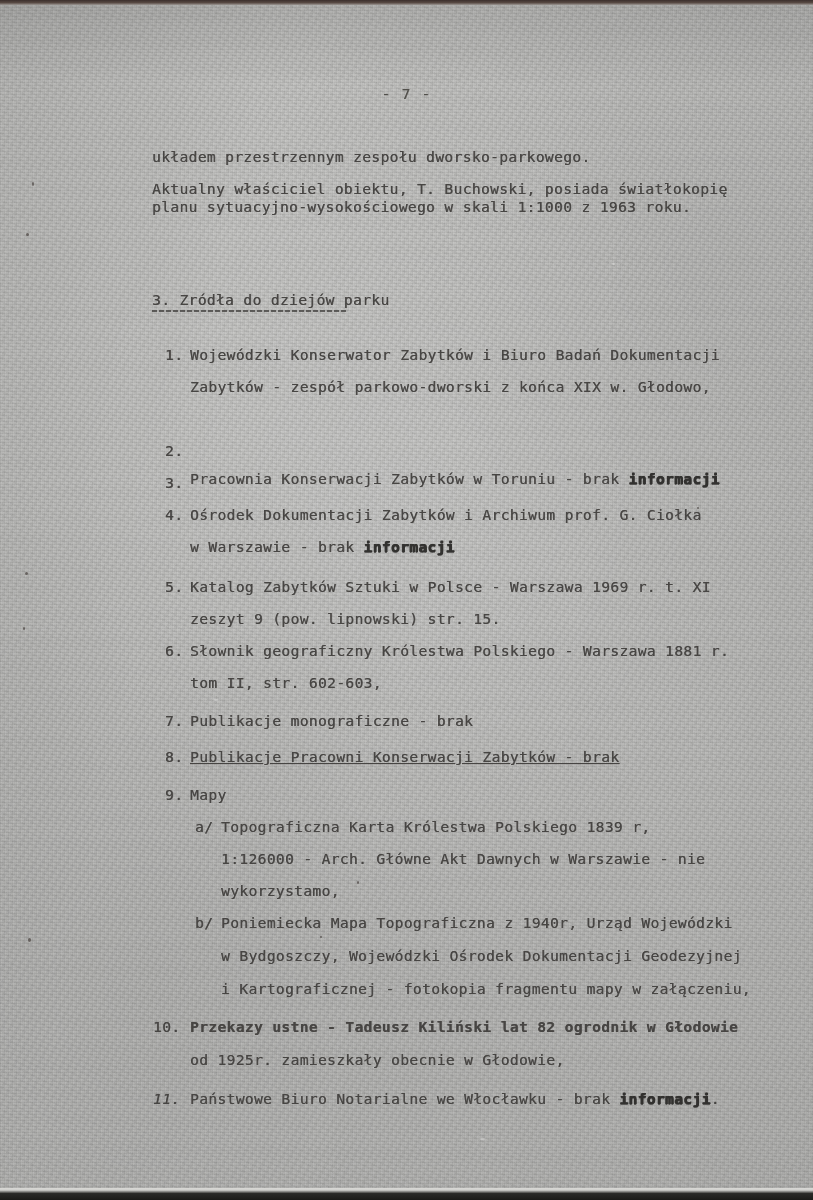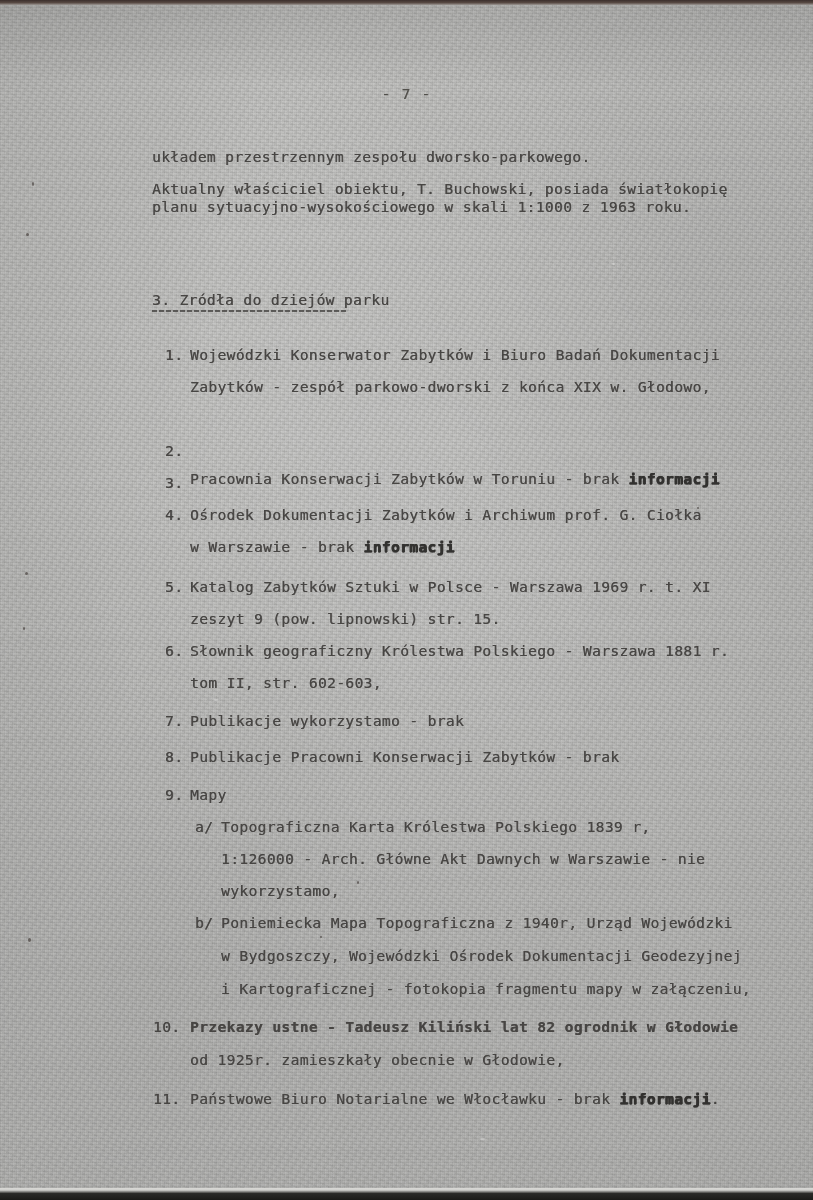--- a/index.html
+++ b/index.html
@@ -200,43 +200,43 @@
 
     <div class="num" style="left:130px; top:580px;">5.</div>
     <div class="ln" style="left:155px; top:580px;">Katalog Zabytków Sztuki w Polsce - Warszawa 1969 r. t. XI</div>
     <div class="ln" style="left:155px; top:612px;">zeszyt 9 (pow. lipnowski) str. 15.</div>
 
     <div class="num" style="left:130px; top:644px;">6.</div>
     <div class="ln" style="left:155px; top:644px;">Słownik geograficzny Królestwa Polskiego - Warszawa 1881 r.</div>
     <div class="ln" style="left:155px; top:676px;">tom II, str. 602-603,</div>
 
     <div class="num" style="left:130px; top:714px;">7.</div>
-    <div class="ln" style="left:155px; top:714px;">Publikacje wykorzystamo - brak</div>
+    <div class="ln" style="left:155px; top:714px;">Publikacje monograficzne - brak</div>
 
     <div class="num" style="left:130px; top:750px;">8.</div>
-    <div class="ln" style="left:155px; top:750px;">Publikacje Pracowni Konserwacji Zabytków - brak</div>
+    <div class="ln" style="left:155px; top:750px;text-decoration:underline;">Publikacje Pracowni Konserwacji Zabytków - brak</div>
 
     <div class="num" style="left:130px; top:788px;">9.</div>
     <div class="ln" style="left:155px; top:788px;">Mapy</div>
 
     <div class="num" style="left:160px; top:820px;">a/</div>
     <div class="ln" style="left:186px; top:820px;">Topograficzna Karta Królestwa Polskiego 1839 r,</div>
     <div class="ln" style="left:186px; top:852px;">1:126000 - Arch. Główne Akt Dawnych w Warszawie - nie</div>
     <div class="ln" style="left:186px; top:884px;">wykorzystamo,</div>
 
     <div class="num" style="left:160px; top:916px;">b/</div>
     <div class="ln" style="left:186px; top:916px;">Poniemiecka Mapa Topograficzna z 1940r, Urząd Wojewódzki</div>
     <div class="ln" style="left:186px; top:949px;">w Bydgoszczy, Wojewódzki Ośrodek Dokumentacji Geodezyjnej</div>
     <div class="ln" style="left:186px; top:982px;">i Kartograficznej - fotokopia fragmentu mapy w załączeniu,</div>
 
     <div class="num" style="left:118px; top:1020px;">10.</div>
     <div class="ln" style="left:155px; top:1020px;font-weight:bold;">Przekazy ustne - Tadeusz Kiliński lat 82 ogrodnik w Głodowie</div>
     <div class="ln" style="left:155px; top:1053px;">od 1925r. zamieszkały obecnie w Głodowie,</div>
 
-    <div class="num" style="left:118px; top:1092px;">11.</div>
+    <div class="num" style="left:118px; top:1092px;font-style:italic;">11.</div>
     <div class="ln" style="left:155px; top:1092px;">Państwowe Biuro Notarialne we Włocławku - brak <span class="strong">informacji</span>.</div>
 
   </div>
 
   <div class="speck" style="left:32px;  top:182px; width:2px; height:4px;"></div>
   <div class="speck" style="left:26px;  top:233px; width:3px; height:3px;"></div>
   <div class="speck" style="left:25px;  top:572px; width:3px; height:3px;"></div>
   <div class="speck" style="left:23px;  top:627px; width:2px; height:3px;"></div>
   <div class="speck" style="left:28px;  top:938px; width:3px; height:4px;"></div>
   <div class="speck" style="left:357px; top:881px; width:2px; height:3px;"></div>

